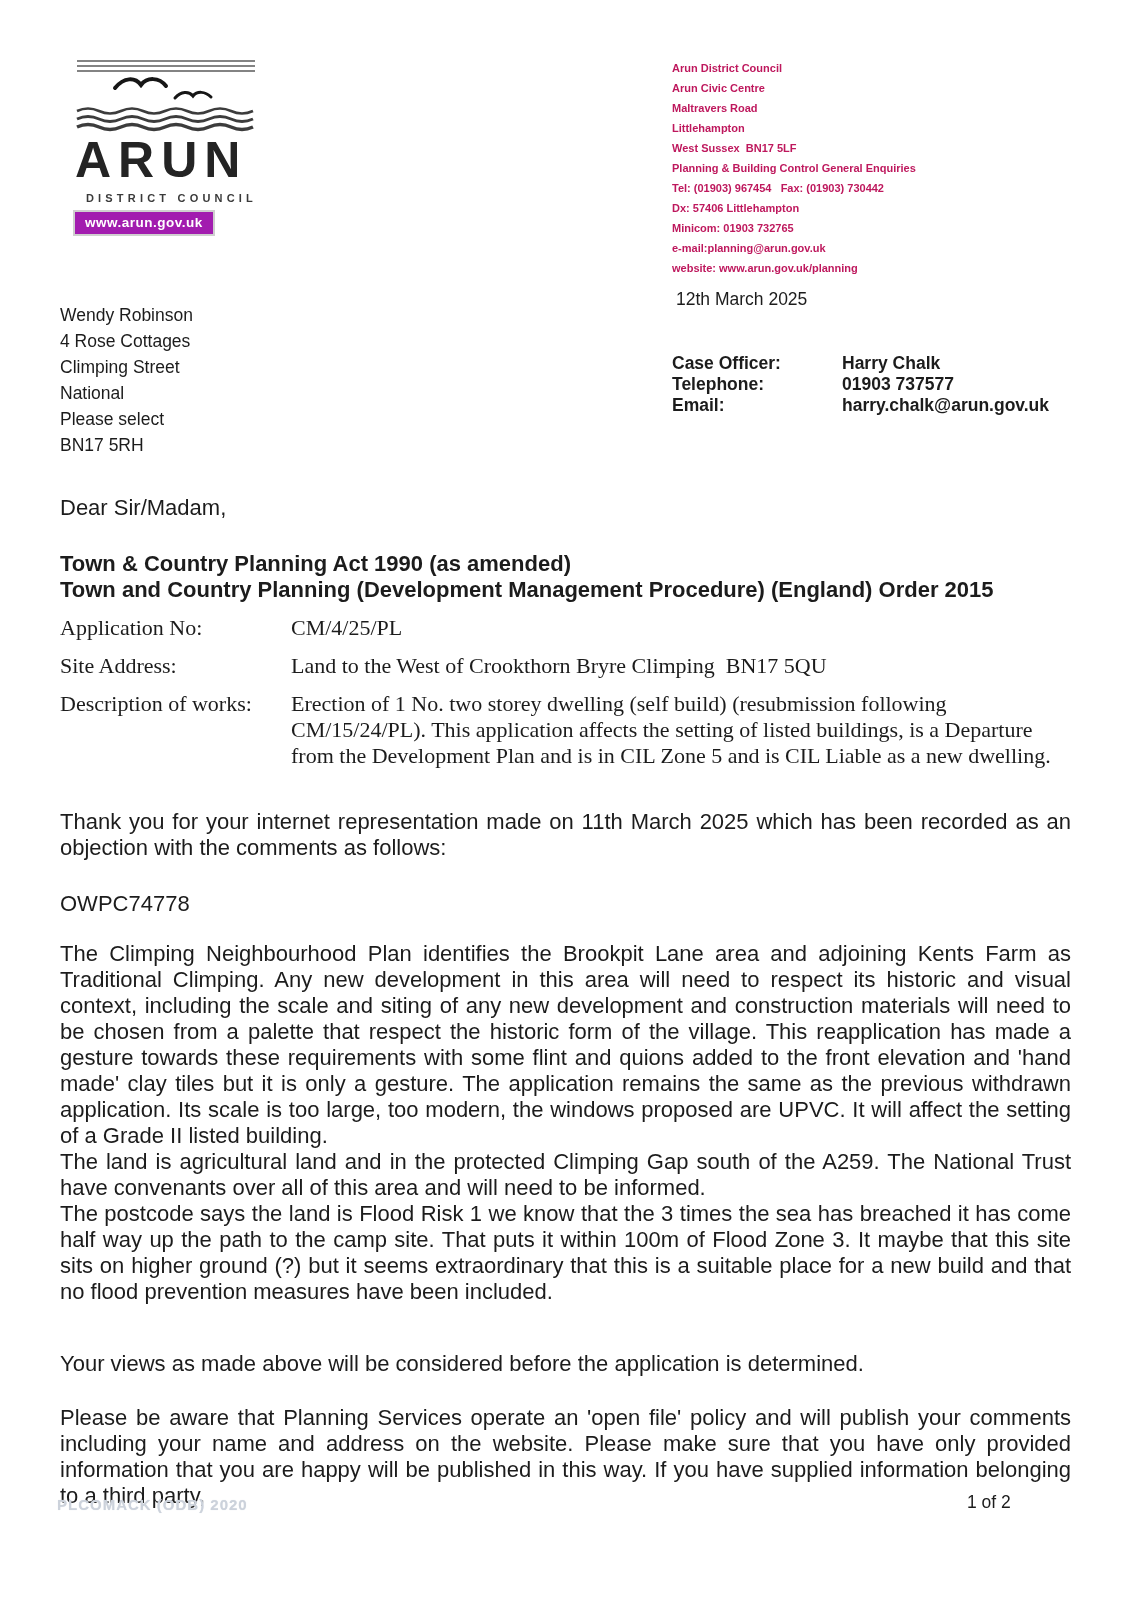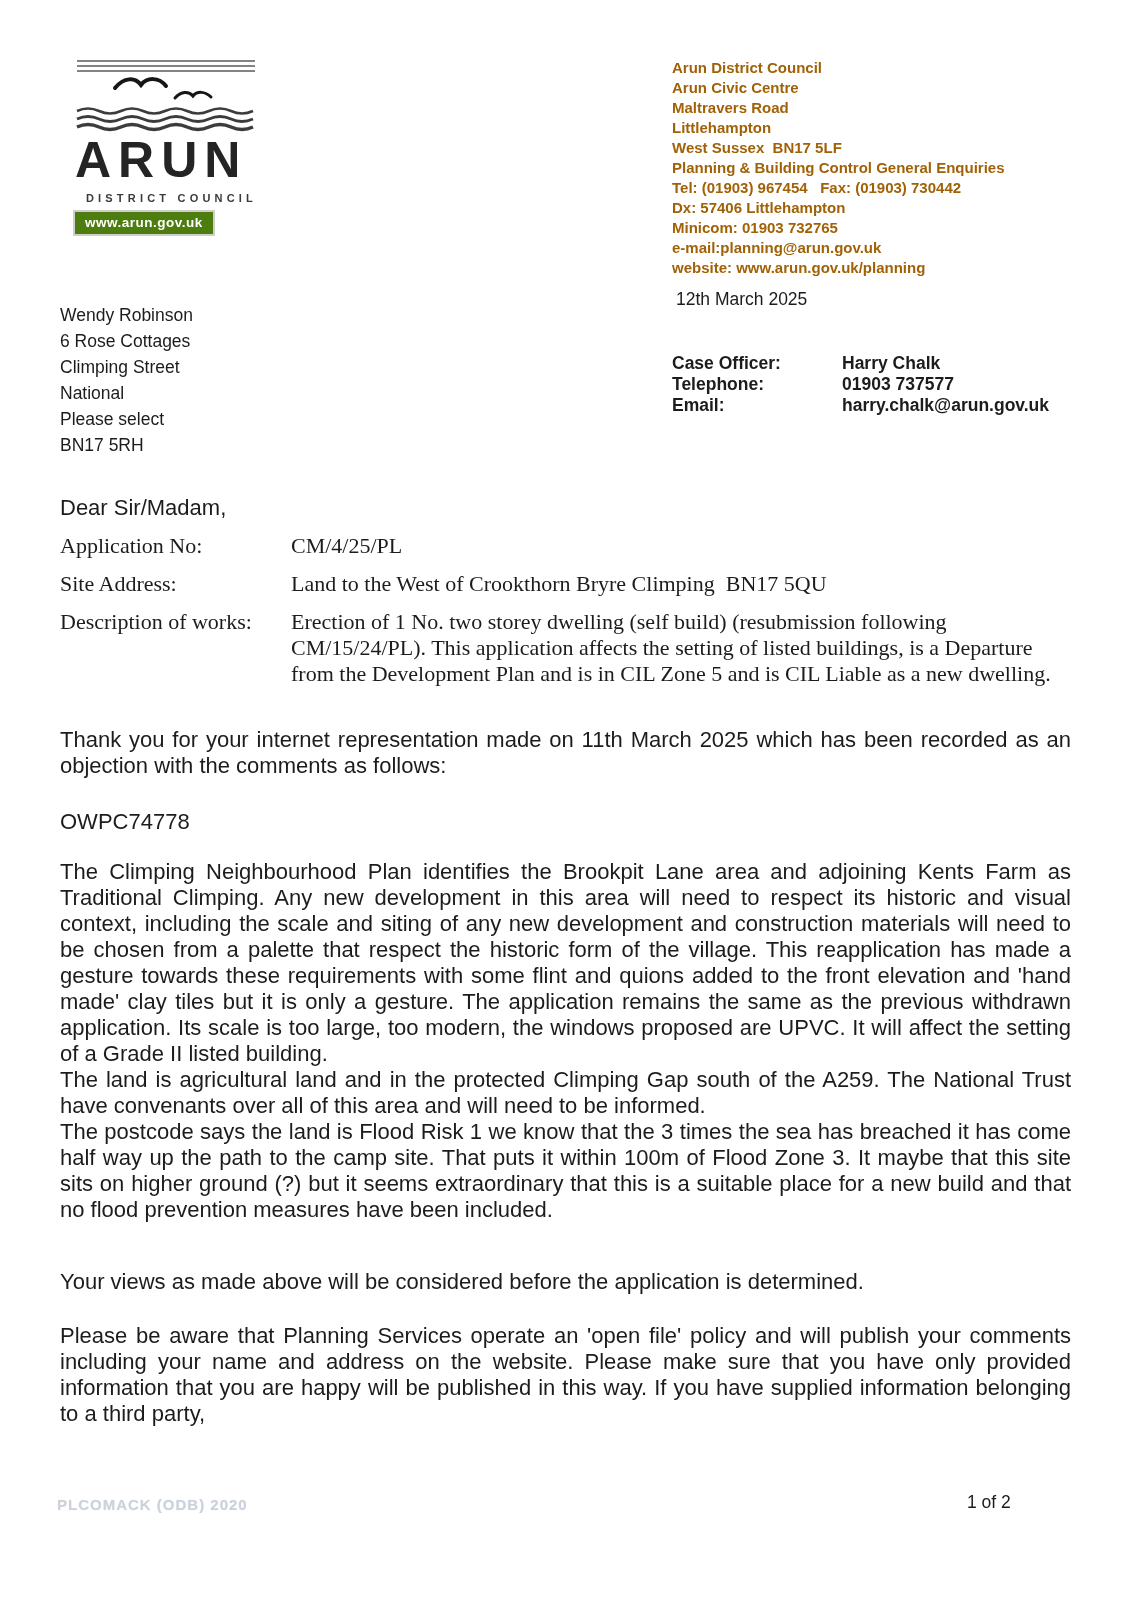--- a/index.html
+++ b/index.html
@@ -20,30 +20,30 @@
   .logo-art { display: block; }
   .logo-title {
     font-size: 50px; font-weight: 700; letter-spacing: 7px;
     line-height: 1; margin-top: 2px; color: #242424;
   }
   .logo-sub {
     font-size: 11px; font-weight: 700; letter-spacing: 4.2px;
     color: #3a3a3a; margin-top: 7px; text-align: right;
   }
   .logo-url {
-    display: inline-block; background: #4d7c0f; color: #ffffff;
+    display: inline-block; background: #a21caf; color: #ffffff;
     font-size: 13.5px; font-weight: 700; padding: 3px 10px 4px 10px;
     margin-top: 8px; letter-spacing: 0.5px;
     box-shadow: 0 0 0 2px #cfcfcf;
   }
 
   
   .header-block {
     position: absolute; left: 672px; top: 58px;
-    font-size: 15px; font-weight: 700; line-height: 20px; color: #a16207;
+    font-size: 11px; font-weight: 700; line-height: 20px; color: #be185d;
   }
   .date { position: absolute; left: 676px; top: 289px; font-size: 17.5px; text-align: center; }
 
   
   .recipient { position: absolute; left: 60px; top: 302px; font-size: 17.5px; line-height: 26px; }
 
   
   .case-block {
     position: absolute; left: 672px; top: 353px;
     font-size: 17.5px; font-weight: 700;
@@ -109,39 +109,43 @@
     <div class="pre">Dx: 57406 Littlehampton</div>
     <div class="pre">Minicom: 01903 732765</div>
     <div class="pre">e-mail:planning@arun.gov.uk</div>
     <div class="pre">website: www.arun.gov.uk/planning</div>
   </div>
 
   <div class="date">12th March 2025</div>
 
   <div class="recipient">
     <div class="pre">Wendy Robinson</div>
-    <div class="pre">6 Rose Cottages</div>
+    <div class="pre">4 Rose Cottages</div>
     <div class="pre">Climping Street</div>
     <div class="pre">National</div>
     <div class="pre">Please select</div>
     <div class="pre">BN17 5RH</div>
   </div>
 
   <div class="case-block">
     <div>Case Officer:</div>
     <div>Harry Chalk</div>
     <div>Telephone:</div>
     <div>01903 737577</div>
     <div>Email:</div>
     <div>harry.chalk@arun.gov.uk</div>
   </div>
 
   <div class="body-block">
     <div>Dear Sir/Madam,</div>
 
+    <div class="act-group">
+      <div class="act">Town &amp; Country Planning Act 1990 (as amended)</div>
+      <div class="act">Town and Country Planning (Development Management Procedure) (England) Order 2015</div>
+    </div>
 
     <div class="fields">
       <div class="field-row">
         <div>Application No:</div>
         <div class="pre">CM/4/25/PL</div>
       </div>
       <div class="field-row">
         <div>Site Address:</div>
         <div class="pre">Land to the West of Crookthorn Bryre Climping  BN17 5QU</div>
       </div>

